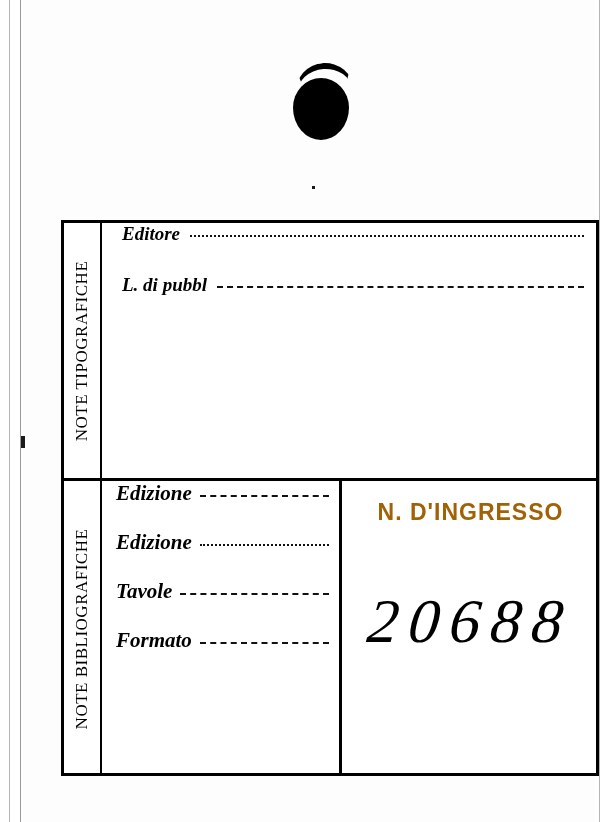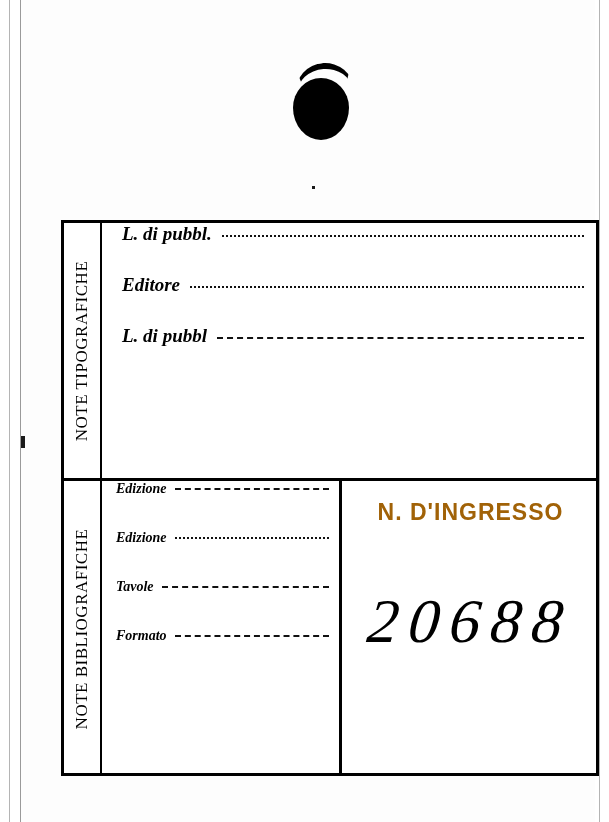--- a/index.html
+++ b/index.html
@@ -164,21 +164,21 @@
   #biblio-left {
     position: absolute;
     left: 38px;
     top: 0;
     width: 240px;
     height: 100%;
     border-right: 3px solid #000;
     box-sizing: border-box;
   }
   #biblio-left .row { padding-left: 14px; }
-  #biblio-left .field-label { font-size: 14px; }
+  #biblio-left .field-label { font-size: 21px; }
   #biblio-left .dots { margin-left: 8px; margin-right: 10px; }
 
   #ingress-box {
     position: absolute;
     left: 281px;
     top: 0;
     right: 0;
     height: 100%;
   }
   #ingress-title {
@@ -224,24 +224,20 @@
     <div class="speck" style="left:0px; top:436px; width:4px; height:12px;"></div>
 
     <div id="table">
 
       <div class="section" id="section-tipografiche">
         <div class="vlabel-cell">
           <span class="vlabel">NOTE TIPOGRAFICHE</span>
         </div>
         <div class="rows">
 
-          <div class="row">
-            <span class="field-label">L. di pubbl.</span>
-            <span class="dots"></span>
-          </div>
 
           <div class="row">
             <span class="field-label">Editore</span>
             <span class="dots"></span>
           </div>
 
           <div class="row">
             <span class="field-label">L. di pubbl</span>
             <span class="dots gapped"></span>
           </div>

